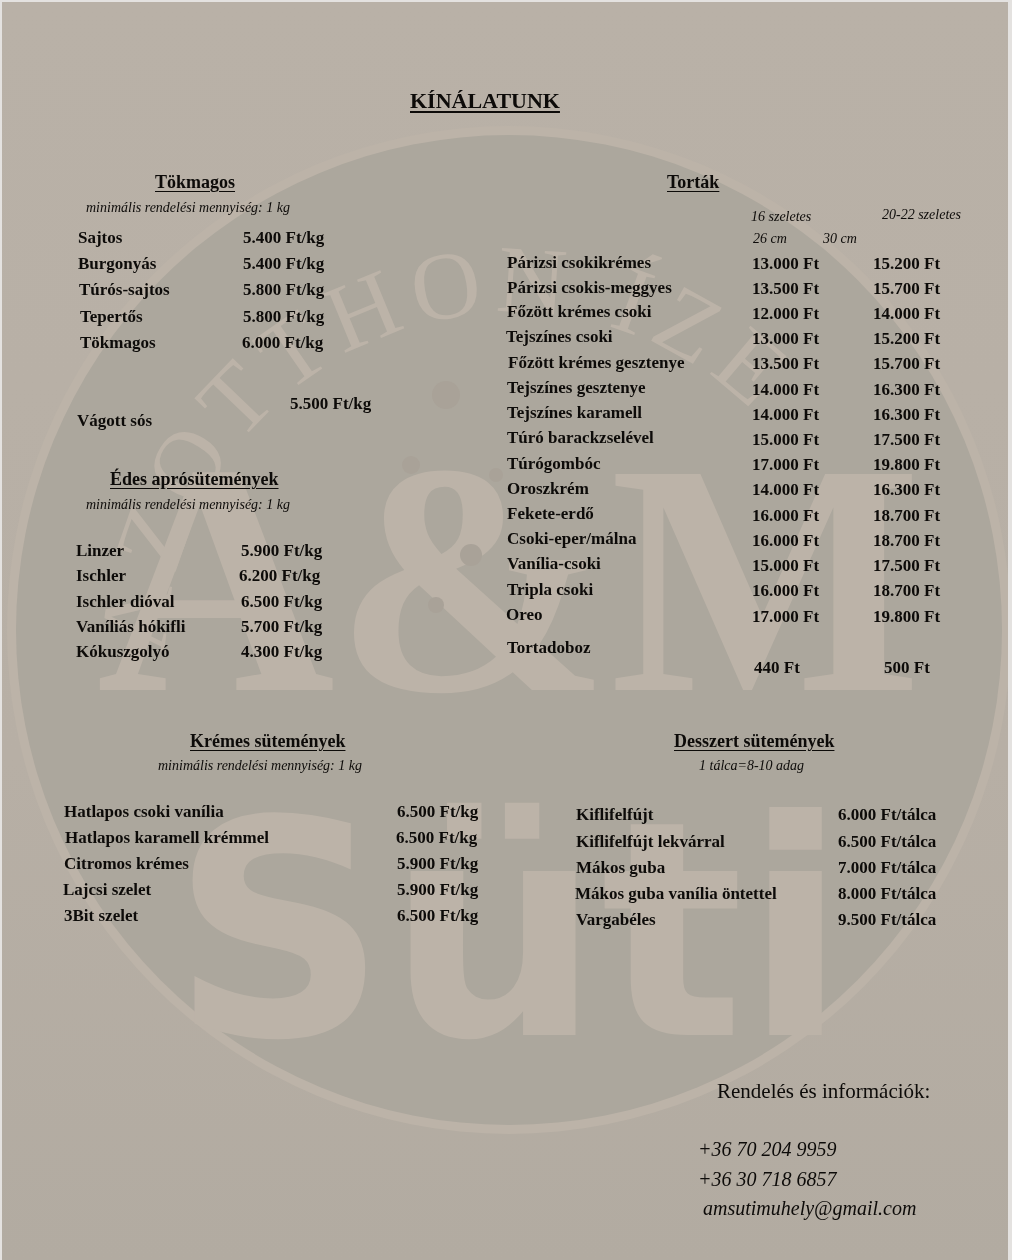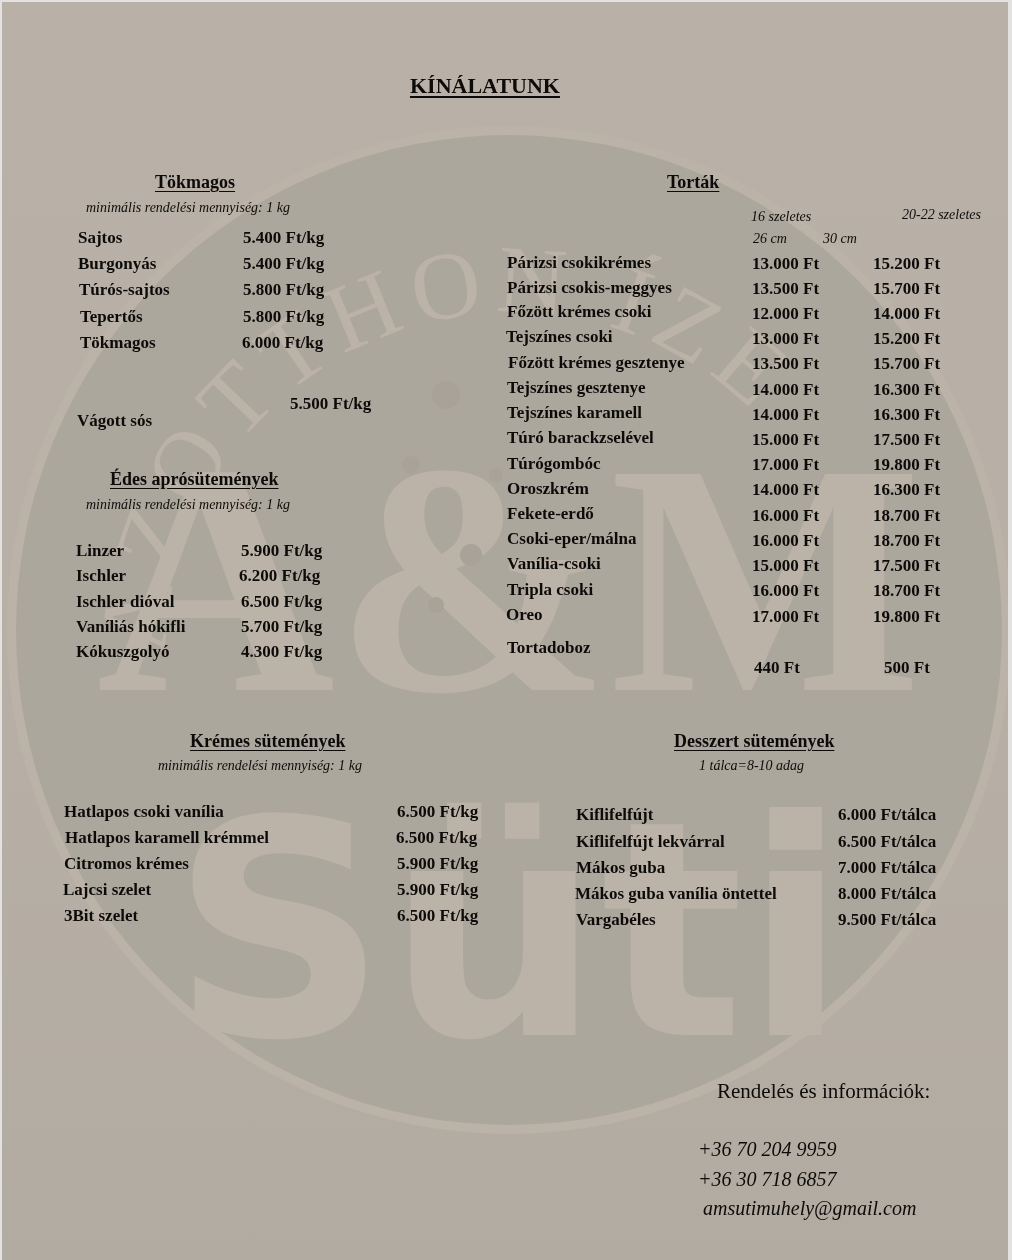--- a/index.html
+++ b/index.html
@@ -17,21 +17,21 @@
   
   .badge {
     position: absolute; left: 14px; top: 133px; width: 986px; height: 990px;
     border-radius: 50%;
     background: #aca79d;
     box-shadow: 0 0 0 9px #bcb3a8;
   }
   .badge svg { position: absolute; left: 0; top: 0; width: 100%; height: 100%; }
   .content { position: absolute; left: 0; top: 0; width: 1006px; height: 1258px; }
   .abs { position: absolute; white-space: nowrap; }
-  .title { font-size: 22px; font-weight: bold; text-decoration: underline; text-decoration-thickness: 2px; text-underline-offset: 3px; }
+  .title { font-size: 22px; font-weight: bold; text-decoration: underline; text-decoration-thickness: 2px; text-underline-offset: 3px; margin-top: 15px; }
   .heading { font-size: 18px; font-weight: bold; text-decoration: underline; text-underline-offset: 3px; }
   .note { font-size: 14px; font-style: italic; }
   .item { font-size: 17px; font-weight: bold; }
   .size { font-size: 14px; font-style: italic; }
   .contact-title { font-size: 21px; font-weight: normal; }
   .contact { font-size: 20px; font-style: italic; }
 </style>
 </head>
 <body>
 
@@ -88,21 +88,21 @@
       <div class="abs item" style="left:239px; top:590px;">6.500 Ft/kg</div>
       <div class="abs item" style="left:74px; top:615px;">Vaníliás hókifli</div>
       <div class="abs item" style="left:239px; top:615px;">5.700 Ft/kg</div>
       <div class="abs item" style="left:74px; top:640px;">Kókuszgolyó</div>
       <div class="abs item" style="left:239px; top:640px;">4.300 Ft/kg</div>
     </div>
 
     <div class="abs heading" style="left:665px; top:170px;">Torták</div>
     <div class="abs size" style="left:749px; top:207px;">16 szeletes</div>
     <div class="abs size" style="left:751px; top:229px;text-align:right;">26 cm</div>
-    <div class="abs size" style="left:900px; top:205px;">20-22 szeletes</div>
+    <div class="abs size" style="left:880px; top:205px;">20-22 szeletes</div>
     <div class="abs size" style="left:821px; top:229px;">30 cm</div>
     <div>
       <div class="abs item" style="left:505px; top:251px;">Párizsi csokikrémes</div>
       <div class="abs item" style="left:750px; top:252px;">13.000 Ft</div>
       <div class="abs item" style="left:871px; top:252px;">15.200 Ft</div>
 
       <div class="abs item" style="left:505px; top:276px;">Párizsi csokis-meggyes</div>
       <div class="abs item" style="left:750px; top:277px;">13.500 Ft</div>
       <div class="abs item" style="left:871px; top:277px;">15.700 Ft</div>
 

